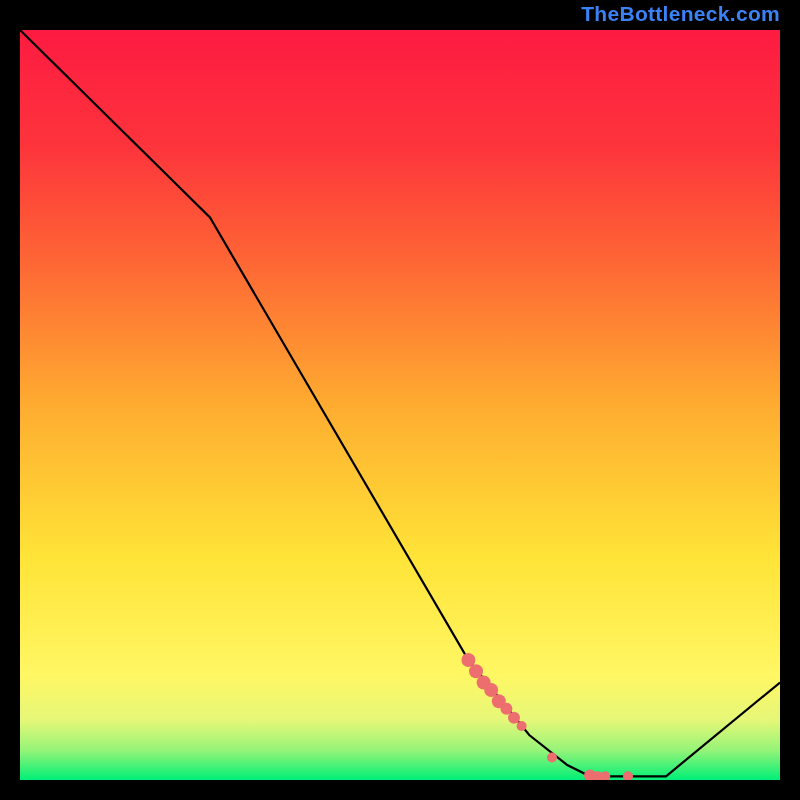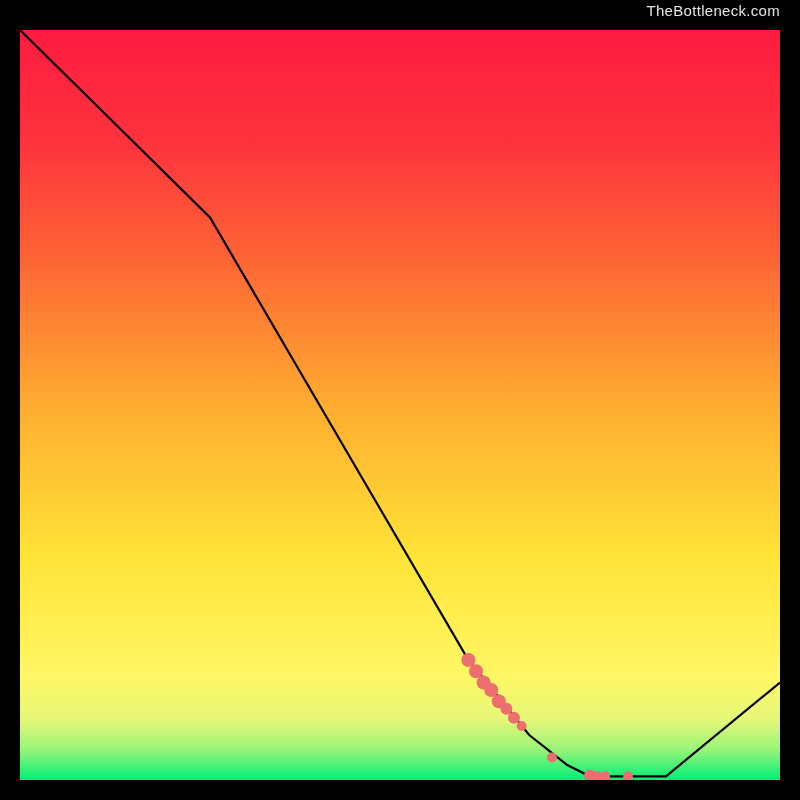--- a/index.html
+++ b/index.html
@@ -21,24 +21,24 @@
     left: 20px;
     top: 30px;
     width: 760px;
     height: 750px;
     box-sizing: border-box;
   }
   .watermark {
     position: absolute;
     top: 2px;
     right: 20px;
-    color: #e5e5e5;
+    color: #3b82f6;
     font-family: Arial, Helvetica, sans-serif;
-    font-size: 15px;
-    font-weight: normal;
+    font-size: 21px;
+    font-weight: bold;
     letter-spacing: 0.3px;
     z-index: 10;
   }
   svg {
     display: block;
   }
 </style>
 </head>
 <body>
 

